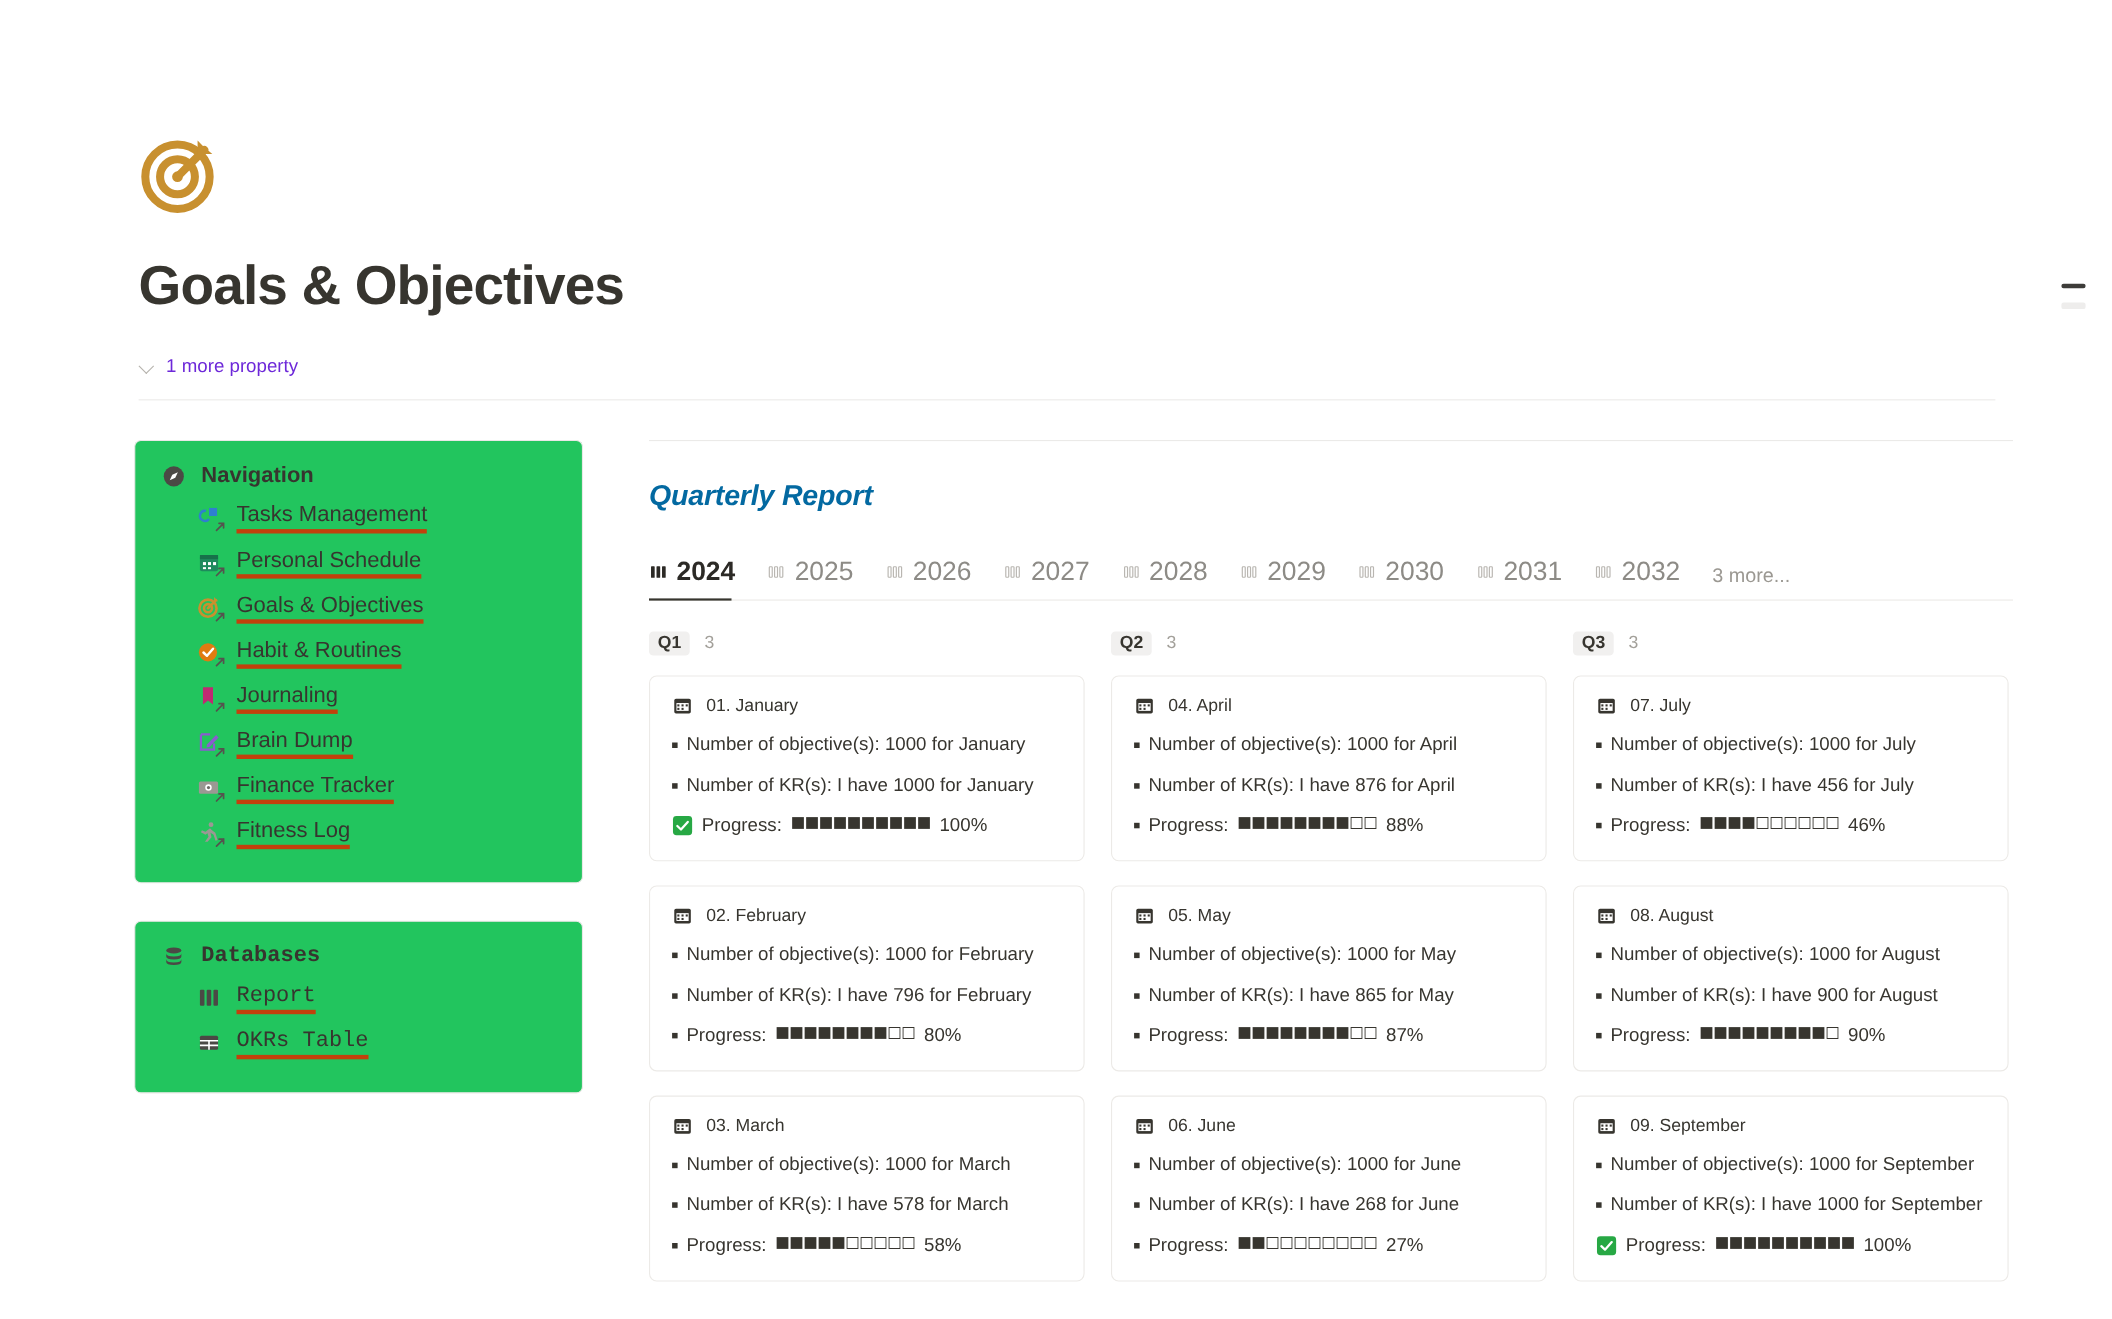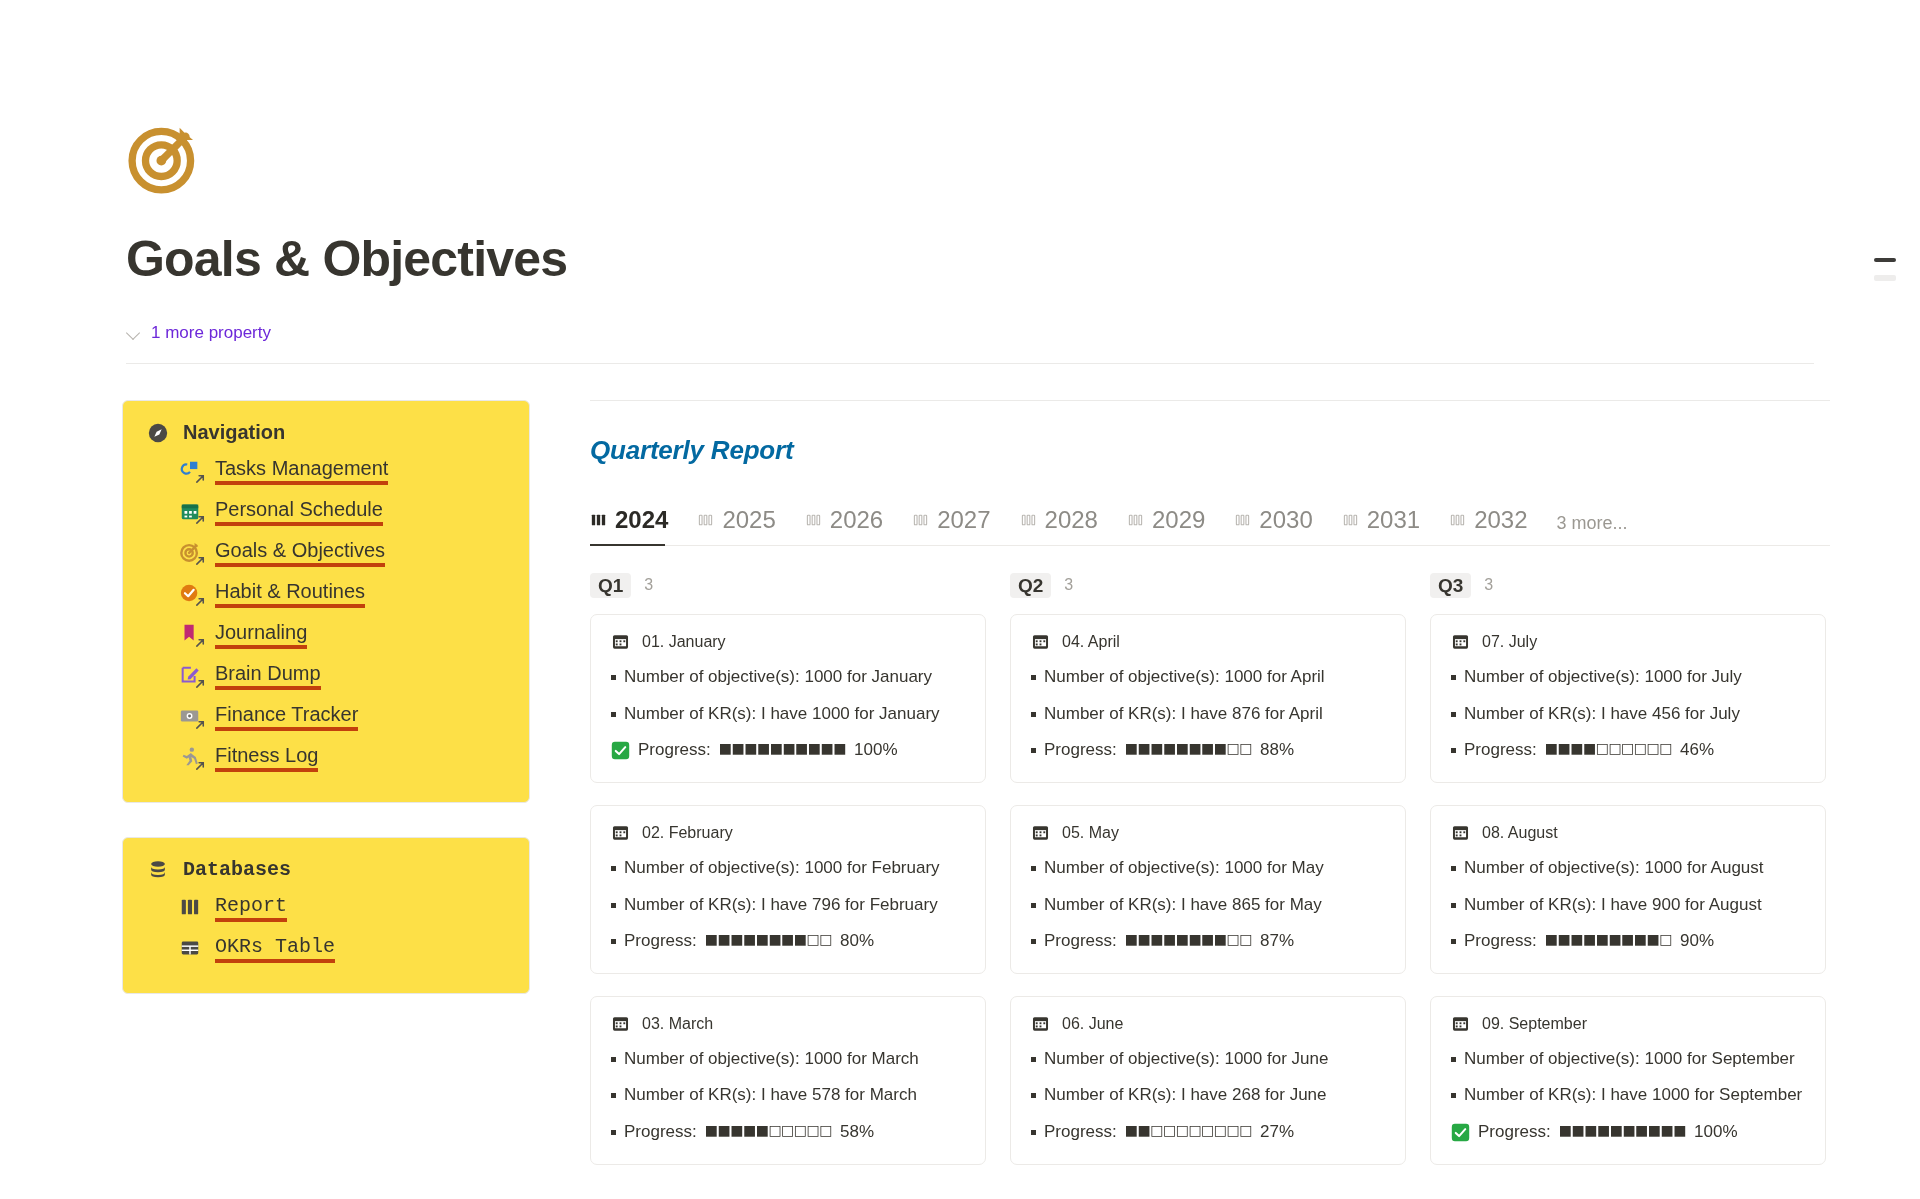--- a/index.html
+++ b/index.html
@@ -86,21 +86,21 @@
     margin-top: 36px;
     gap: 60px;
   }
 
   
   .side-col { width: 408px; flex: none; }
 
   .card-box {
     border: 1px solid #e9e8e6;
     border-radius: 6px;
-    background: #fde047;
+    background: #22c55e;
     padding: 20px 24px 24px 24px;
   }
   .card-box + .card-box { margin-top: 34px; font-family: Liberation Mono, monospace; }
 
   .cb-head {
     display: flex;
     align-items: center;
     gap: 14px;
     margin-bottom: 6px;
   }
@@ -217,21 +217,21 @@
   .qhead {
     display: flex;
     align-items: center;
     gap: 13px;
     height: 26px;
     margin-bottom: 16px;
   }
   .qchip {
     background: #f1f0ef;
     color: #37352f;
-    font-size: 19px;
+    font-size: 16px;
     font-weight: bold;
     border-radius: 4px;
     padding: 3px 8px;
     line-height: 1;
   }
   .qcount { font-size: 16px; color: #a3a09a; }
 
   .mcard {
     border: 1px solid #eceae7;
     border-radius: 7px;

